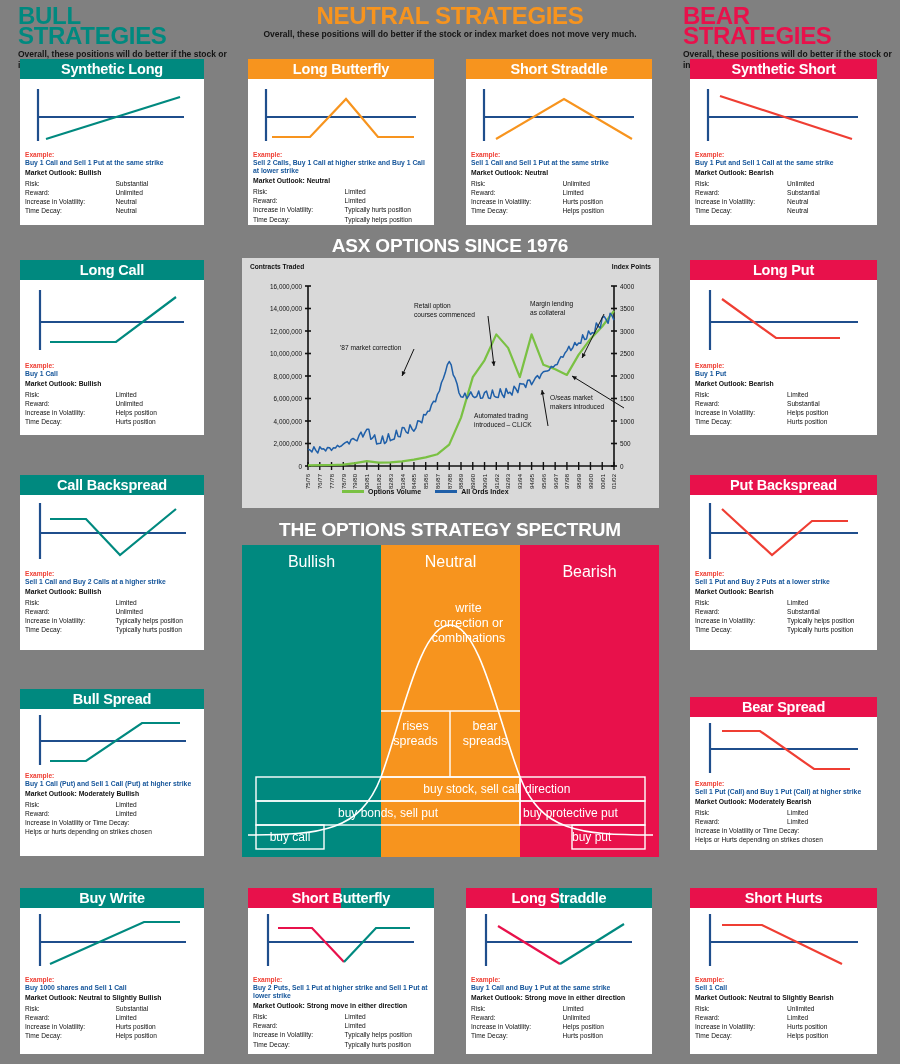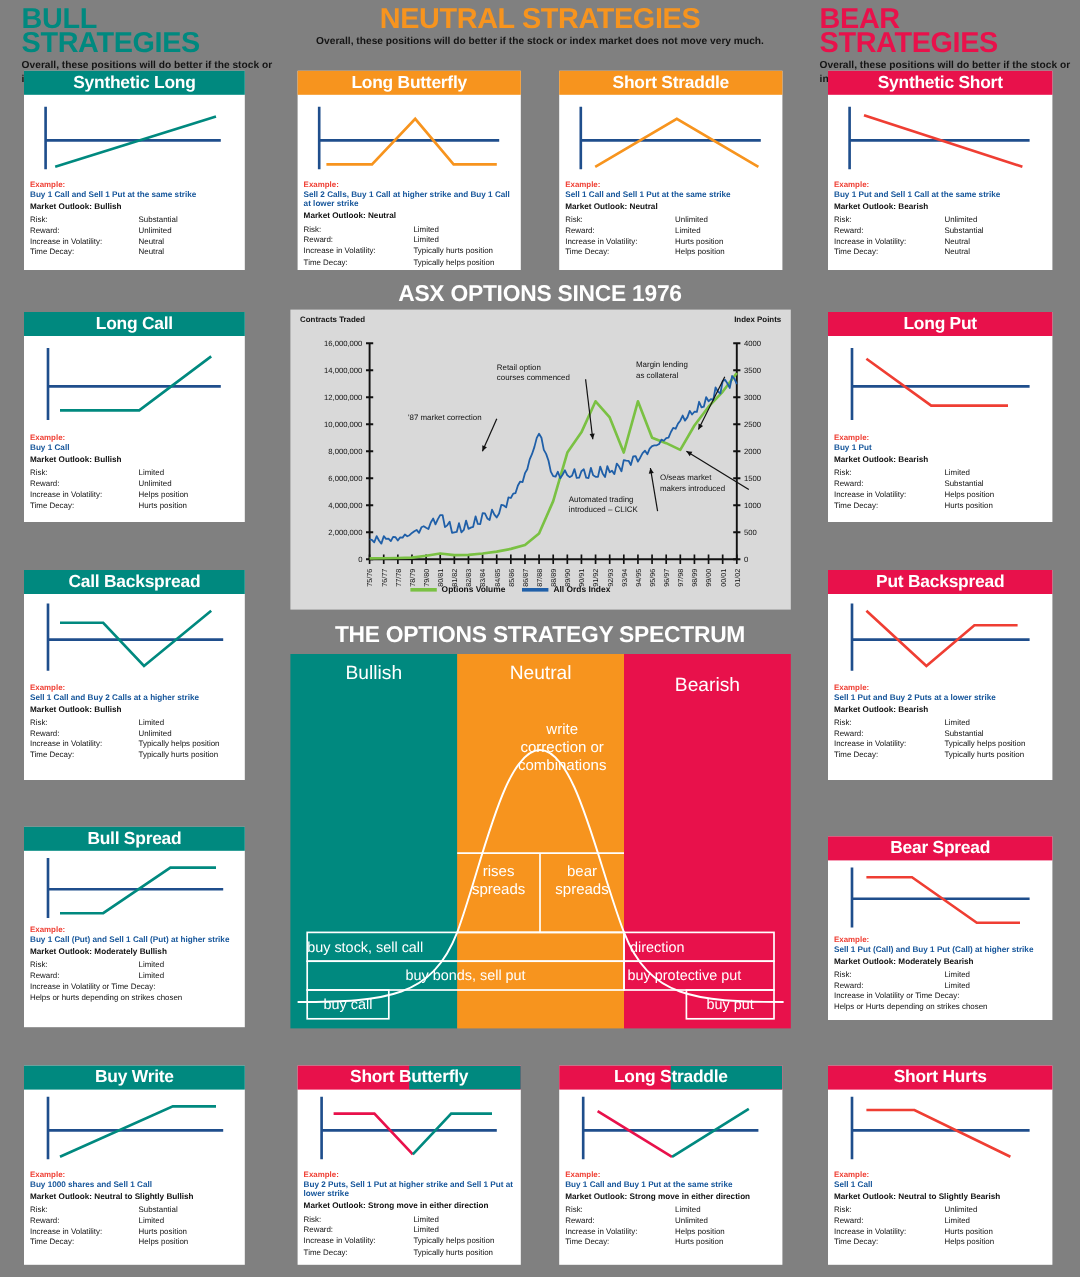--- a/index.html
+++ b/index.html
@@ -772,23 +772,23 @@
 
     <div class="spec-txt" style="left:139px;top:174px;width:69px;">
       <div>rises</div>
       <div>spreads</div>
     </div>
     <div class="spec-txt" style="left:208px;top:174px;width:70px;">
       <div>bear</div>
       <div>spreads</div>
     </div>
 
-    <div class="spec-box-txt" style="left:14px;top:237px;width:264px;text-align:left;">buy stock, sell call</div>
+    <div class="spec-box-txt" style="left:14px;top:237px;width:264px;text-align:right;">buy stock, sell call</div>
     <div class="spec-box-txt" style="left:283px;top:237px;">direction</div>
 
     <div class="spec-box-txt" style="left:14px;top:261px;width:264px;text-align:center;">buy bonds, sell put</div>
     <div class="spec-box-txt" style="left:281px;top:261px;">buy protective put</div>
 
     <div class="spec-box-txt" style="left:14px;top:285px;width:68px;text-align:center;">buy call</div>
-    <div class="spec-box-txt" style="left:330px;top:285px;width:73px;text-align:center;">buy put</div>
+    <div class="spec-box-txt" style="left:330px;top:285px;width:73px;">buy put</div>
   </div>
 
 </div>
 
 </body></html>

